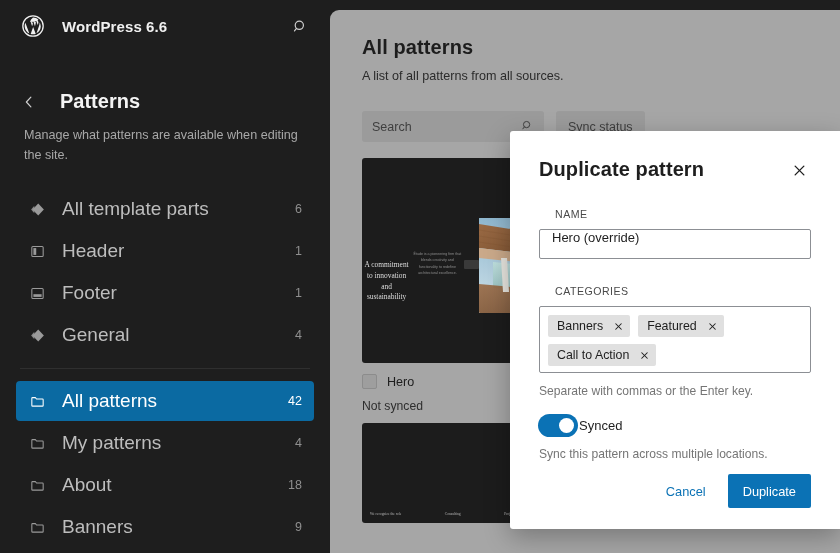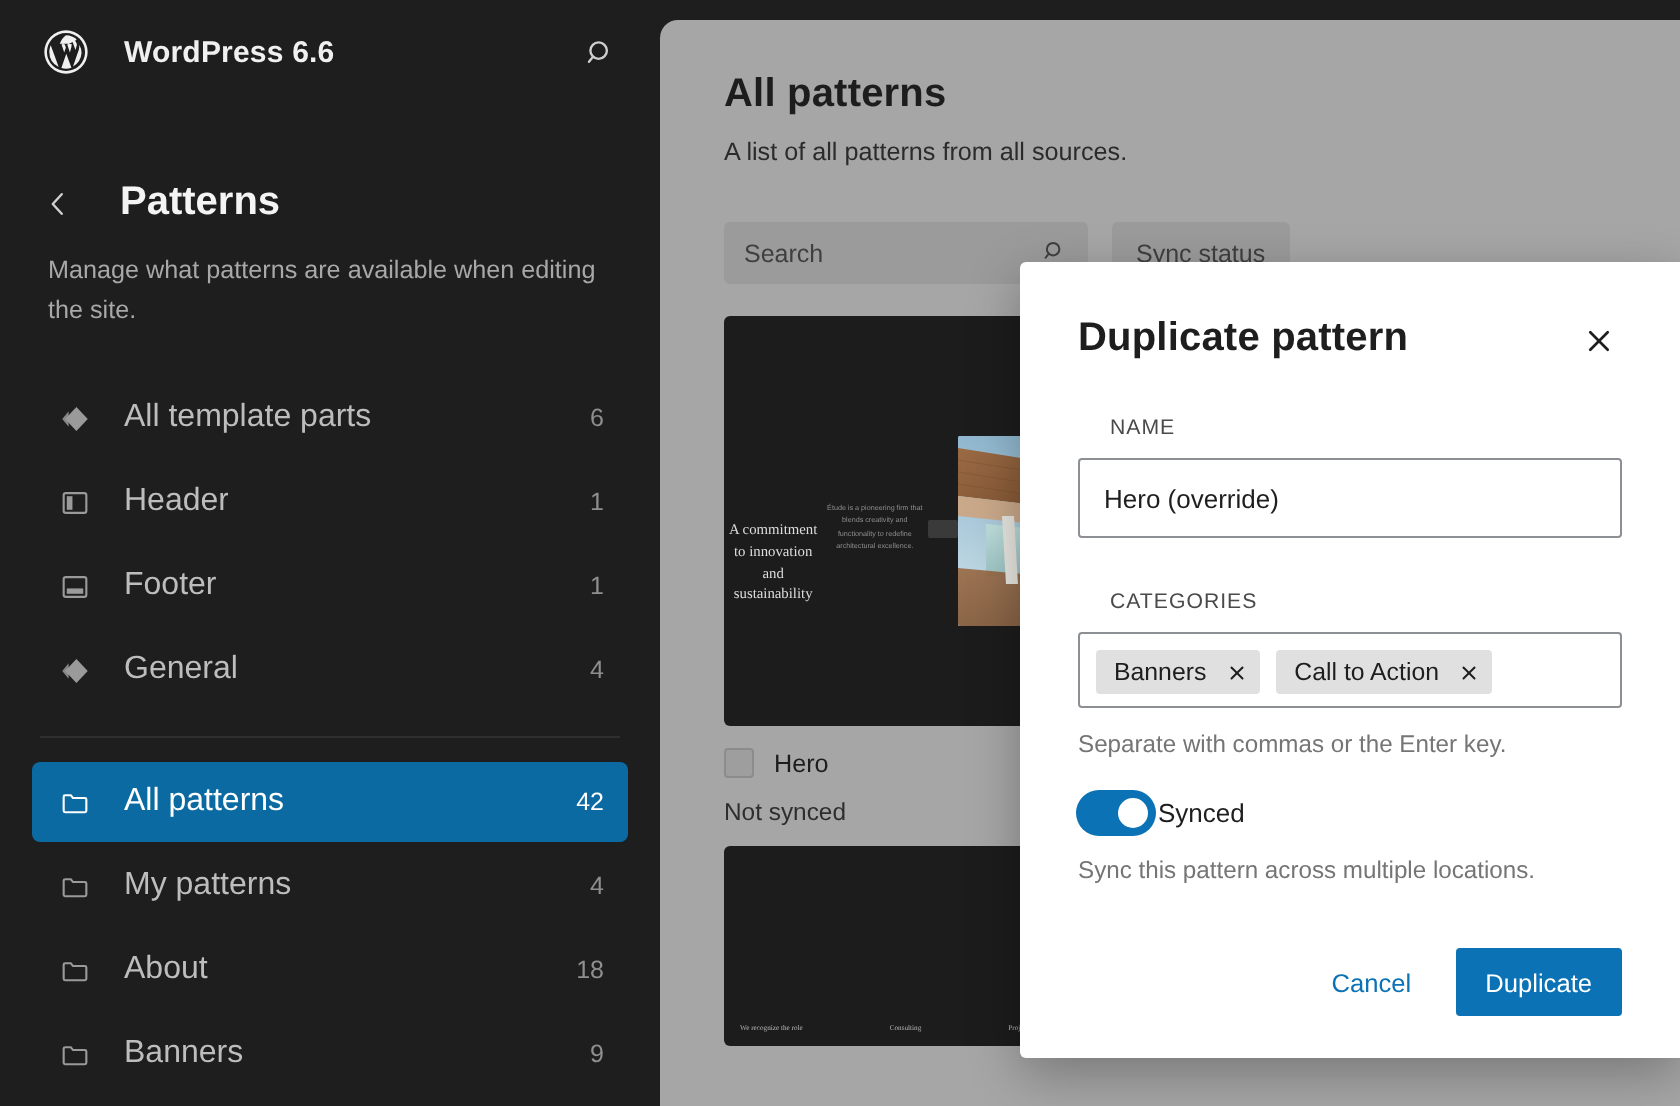--- a/index.html
+++ b/index.html
@@ -30,21 +30,21 @@
 
   .sb-list{margin-top:24px;}
   .sb-group{padding:0 16px;}
   .sb-item{
     display:flex;align-items:center;height:40px;border-radius:4px;
     padding:0 12px 0 10px;margin-bottom:2px;box-sizing:border-box;
   }
   .sb-item.active{background:#0b6aa2;}
   .sb-ic{width:22px;height:22px;flex:0 0 22px;display:flex;align-items:center;justify-content:center;color:#9a9a9a;}
   .sb-item.active .sb-ic{color:#ffffff;}
-  .sb-label{margin-left:14px;font-size:16px;color:#bdbdbd;white-space:nowrap;overflow:hidden;text-overflow:ellipsis;}
+  .sb-label{margin-left:14px;font-size:19px;color:#bdbdbd;white-space:nowrap;overflow:hidden;text-overflow:ellipsis;}
   .sb-item.active .sb-label{color:#ffffff;}
   .sb-count{margin-left:auto;font-size:12.5px;color:#8f8f8f;}
   .sb-item.active .sb-count{color:#ffffff;}
   .sb-divider{height:1px;background:#2f2f2f;margin:13px 20px 12px 20px;}
 
   
   .content{
     position:absolute;left:330px;top:10px;width:510px;height:543px;
     background:#a6a6a6;border-top-left-radius:9px;overflow:hidden;
   }
@@ -111,22 +111,22 @@
     background:#ffffff;border-radius:3px 0 0 3px;z-index:20;
     box-shadow:0 8px 26px rgba(0,0,0,.28);
   }
   .modal-in{padding:27px 29px 0 29px;}
   .modal-head{display:flex;align-items:flex-start;}
   .modal-title{font-size:20px;font-weight:700;color:#1e1e1e;letter-spacing:.1px;}
   .modal-close{margin-left:auto;width:24px;height:24px;display:flex;align-items:center;justify-content:center;color:#1e1e1e;}
 
   .field-label{margin-top:26px;font-size:10.6px;letter-spacing:.5px;color:#4a4a4a;text-transform:uppercase;padding-left:16px;}
   .text-input{
-    margin-top:9px;height:40px;border:1px solid #8c8f94;border-radius:2px;background:#fff;
-    display:flex;align-items:center;padding:0 12px;box-sizing:border-box;
+    margin-top:9px;height:30px;border:1px solid #8c8f94;border-radius:2px;background:#fff;
+    display:flex;align-items:flex-start;padding:0 12px;box-sizing:border-box;
     font-size:13px;color:#1e1e1e;
   }
   .chips-box{
     margin-top:9px;border:1px solid #8c8f94;border-radius:2px;background:#fff;
     padding:8px 8px 6px 8px;display:flex;flex-wrap:wrap;gap:7px 8px;box-sizing:border-box;
   }
   .chip{
     display:inline-flex;align-items:center;height:22px;background:#e0e0e0;border-radius:2px;
     padding:0 5px 0 9px;font-size:12.4px;color:#1e1e1e;
   }
@@ -396,20 +396,29 @@
         <span class="chip">
           <span>Banners</span>
           <span class="x">
             <svg viewBox="0 0 24 24" width="11" height="11" fill="none" stroke="currentColor" stroke-width="2.2">
               <line x1="6" y1="6" x2="18" y2="18" stroke-linecap="round"></line>
                 <line x1="18" y1="6" x2="6" y2="18" stroke-linecap="round"></line>
             </svg>
           </span>
         </span>
         <span class="chip">
+          <span>Featured</span>
+          <span class="x">
+            <svg viewBox="0 0 24 24" width="11" height="11" fill="none" stroke="currentColor" stroke-width="2.2">
+              <line x1="6" y1="6" x2="18" y2="18" stroke-linecap="round"></line>
+                <line x1="18" y1="6" x2="6" y2="18" stroke-linecap="round"></line>
+            </svg>
+          </span>
+        </span>
+        <span class="chip">
           <span>Call to Action</span>
           <span class="x">
             <svg viewBox="0 0 24 24" width="11" height="11" fill="none" stroke="currentColor" stroke-width="2.2">
               <line x1="6" y1="6" x2="18" y2="18" stroke-linecap="round"></line>
                 <line x1="18" y1="6" x2="6" y2="18" stroke-linecap="round"></line>
             </svg>
           </span>
         </span>
       </div>
       <div class="hint">Separate with commas or the Enter key.</div>

